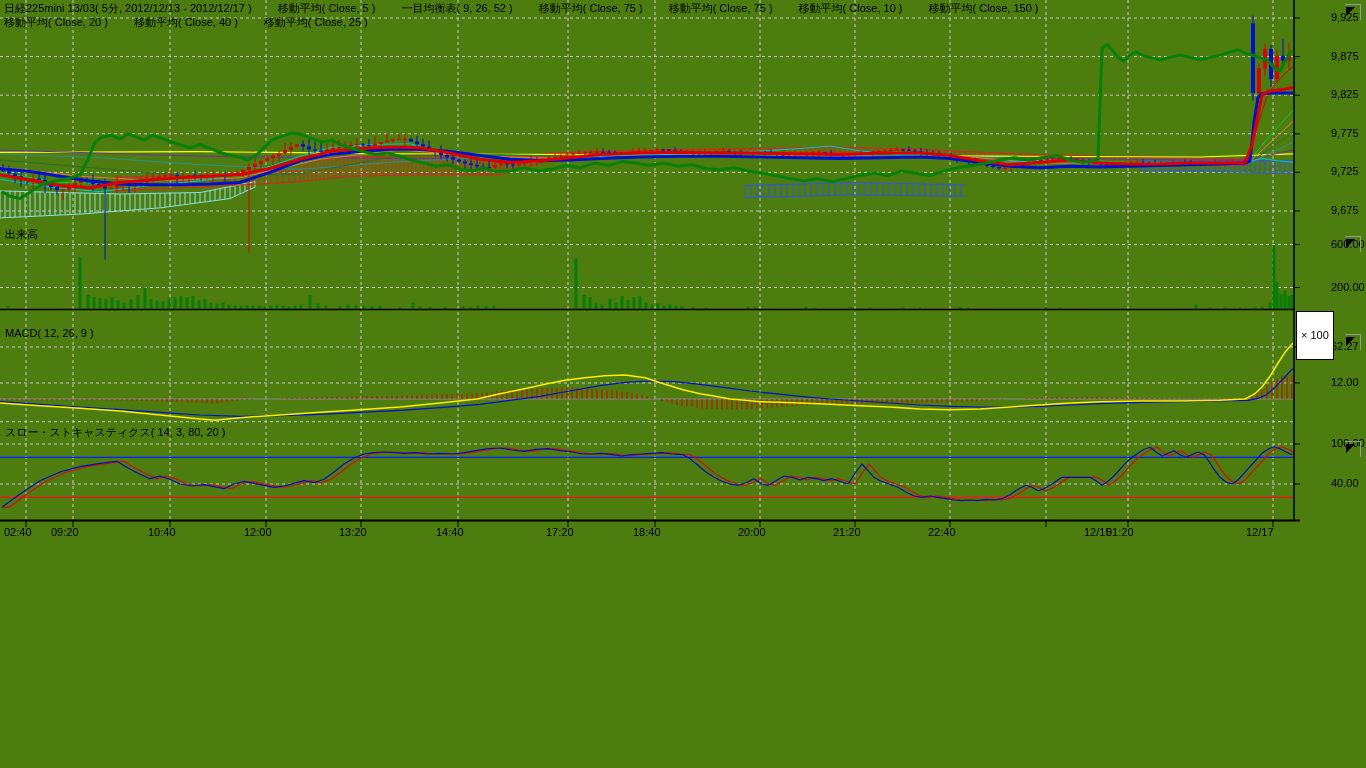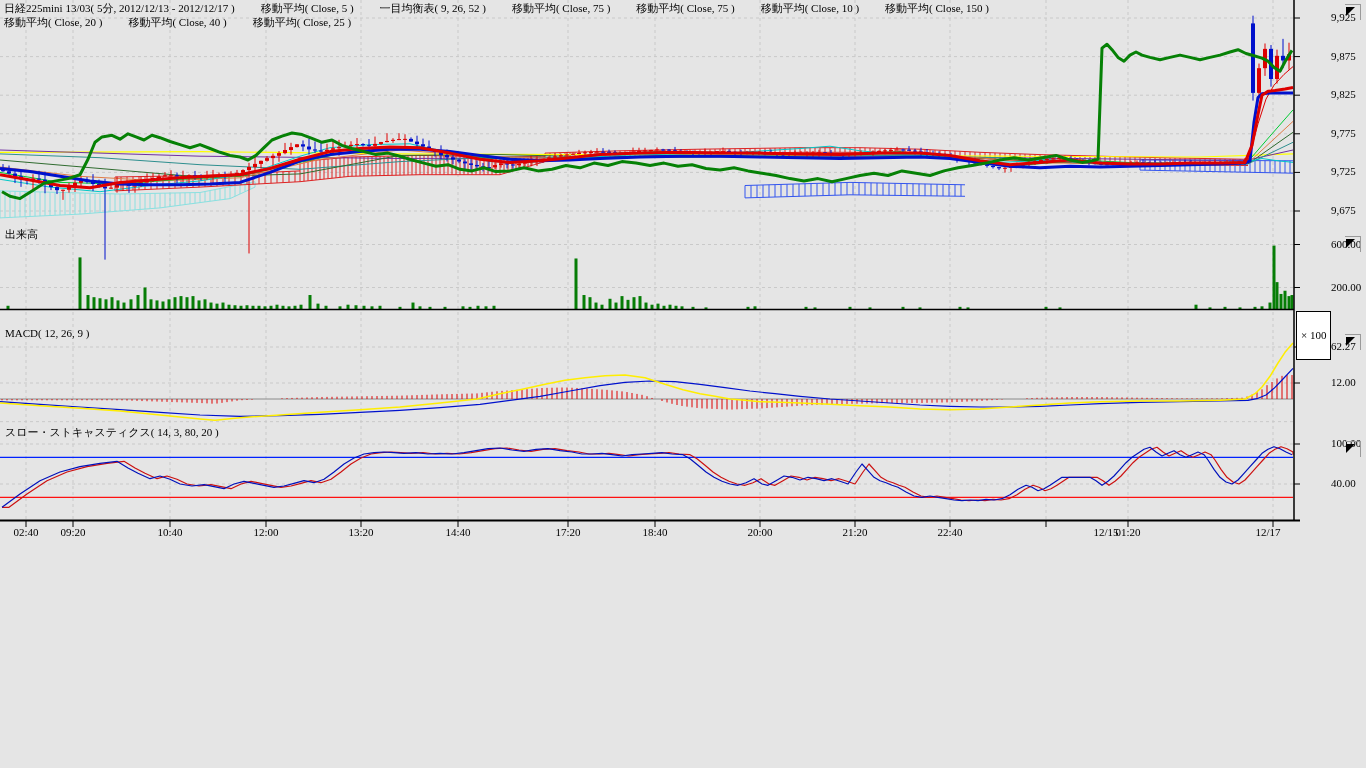--- a/index.html
+++ b/index.html
@@ -1,28 +1,28 @@
 <!DOCTYPE html>
 <html><head>
 <meta charset="utf-8">
 <style>
   html,body{margin:0;padding:0;background:#fff;width:1366px;height:768px;overflow:hidden;}
-  #chart-root{position:relative;width:1366px;height:768px;background:#e5e5e5;
-    font-family:Liberation Serif, serif;font-size:11px;color:#000;}
+  #chart-root{position:relative;width:1366px;height:768px;background:#4d7c0f;
+    font-family:Liberation Sans, sans-serif;font-size:11px;color:#000;}
   #chart-svg{position:absolute;left:0;top:0;}
   .legend-row{position:absolute;left:4px;display:flex;gap:26px;white-space:nowrap;z-index:5;}
   #legend-row-1{top:1px;}
   #legend-row-2{top:15px;}
   .legend-item{white-space:nowrap;}
   .panel-label{position:absolute;left:5px;z-index:5;white-space:nowrap;}
   #volume-label{top:227px;}
   #macd-label{top:327px;}
   #stoch-label{top:425px;}
   .axis-label{position:absolute;left:1303px;z-index:5;white-space:nowrap;margin-left:28px;}
-  .time-label{position:absolute;top:526px;width:44px;text-align:center;z-index:5;white-space:nowrap;}
+  .time-label{position:absolute;top:526px;width:44px;z-index:5;white-space:nowrap;}
   #multiplier-badge{position:absolute;left:1296px;top:311px;border:1px solid #000;
     padding:17px 4px;height:13px;line-height:13px;background:#fff;z-index:6;}
   .pane-arrow{position:absolute;left:1345px;width:15px;height:15px;
     border-top:1px solid #9a9a9a;border-right:1px solid #9a9a9a;z-index:6;cursor:pointer;}
   .pane-arrow::before{content:"";position:absolute;left:1px;top:2px;width:0;height:0;
     border-top:9px solid #000;border-right:9px solid transparent;}
 </style>
 </head>
 <body>
 

